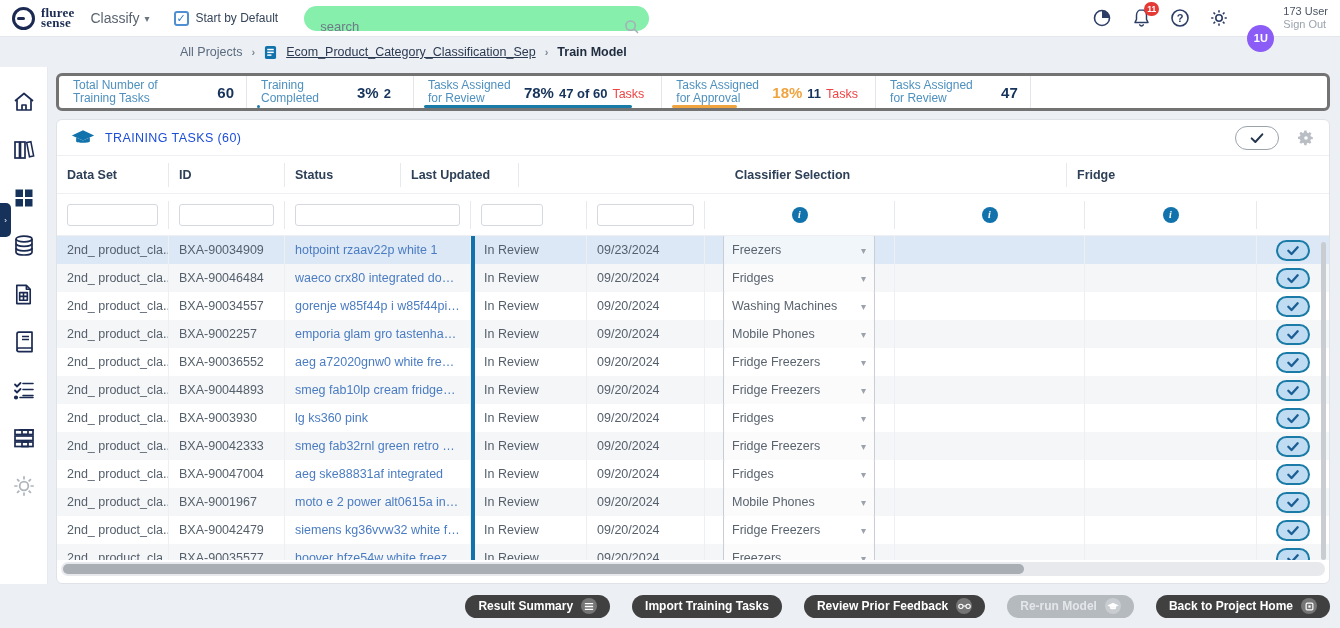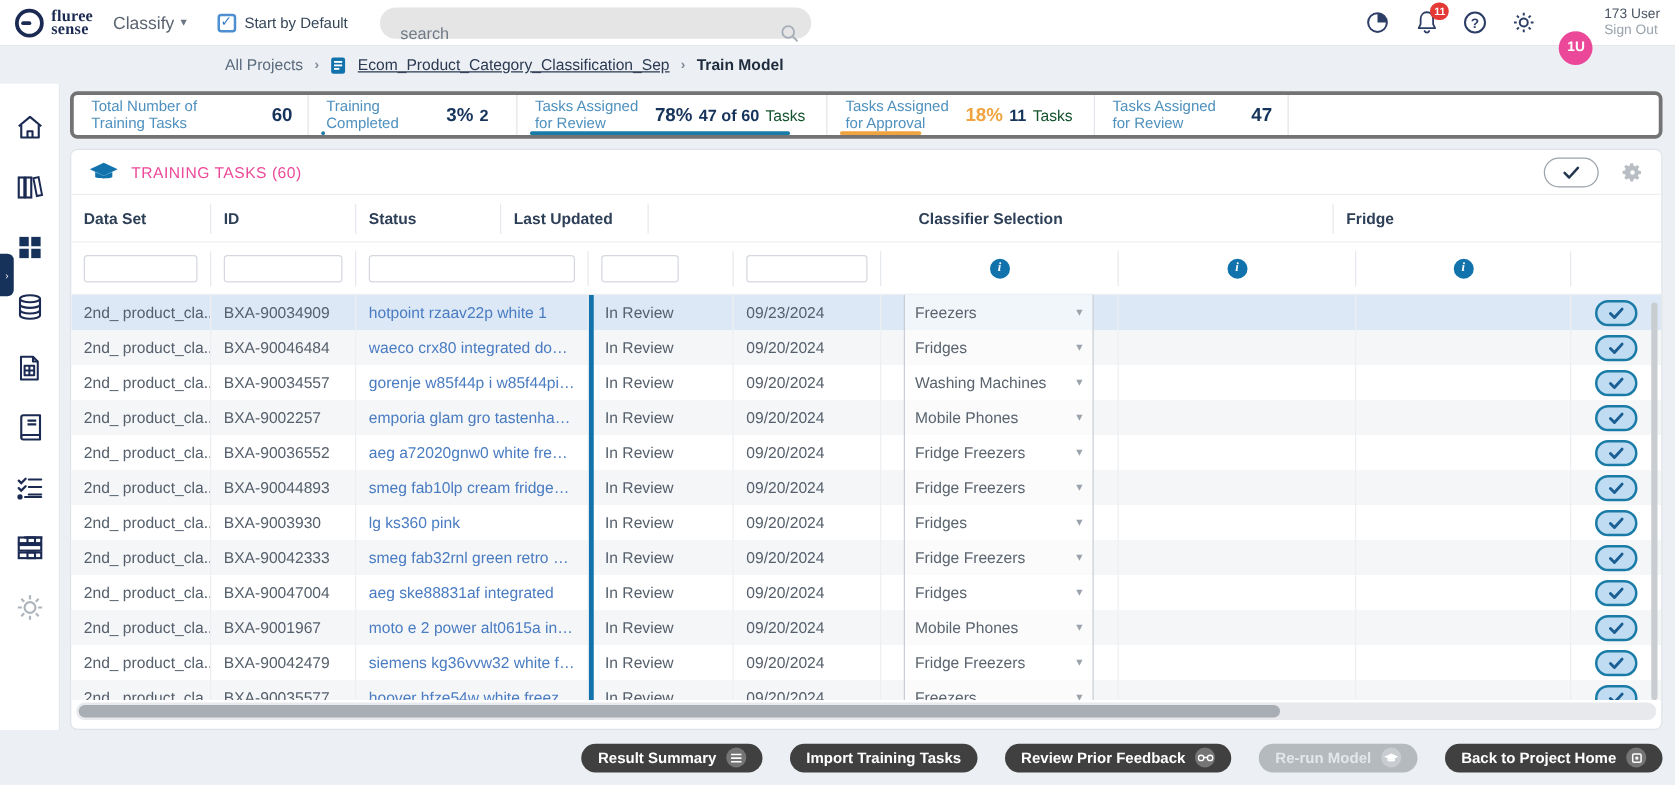--- a/index.html
+++ b/index.html
@@ -10,27 +10,27 @@
   
   .topbar { height:37px; background:#fff; border-bottom:1px solid #E3E6EB; display:flex; align-items:center; padding:0 12px; flex:0 0 auto; }
   .logo { display:flex; align-items:center; gap:6px; }
   .logo-ring { width:23px; height:23px; border:3px solid #1B2A52; border-radius:50%; position:relative; }
   .logo-ring::after { content:""; position:absolute; left:2px; top:7px; width:8px; height:3px; background:#1B2A52; border-radius:2px; }
   .logo-text { line-height:10px; color:#1B2A52; font-weight:bold; font-size:13px; letter-spacing:.2px;font-family:Liberation Serif, serif; }
   .nav-dd { margin-left:16px; font-size:14px; color:#5A6470; display:flex; align-items:center; gap:5px; cursor:pointer; }
   .caret { font-size:10px; color:#6A7582; }
   .chk-wrap { margin-left:24px; display:flex; align-items:center; gap:7px; font-size:12px; color:#35455A; }
   .chkbox { width:15px; height:15px; border:2px solid #4D8FD0; border-radius:3px; background:#fff; color:#2F7BC4; font-size:11px; font-weight:bold; display:flex; align-items:center; justify-content:center; line-height:1; }
-  .search { margin-left:26px; width:345px; height:25px; background:#e5e5e5; border-radius:13px; display:flex; align-items:center; padding:16px 10px 0 16px; }
+  .search { margin-left:26px; width:345px; height:25px; background:#86efac; border-radius:13px; display:flex; align-items:center; padding:16px 10px 0 16px; }
   .search input { flex:1; border:none; outline:none; background:transparent; font-size:13px; color:#3A4A5E; font-family:inherit; }
   .search input::placeholder { color:#6F7A86; }
   .top-icons { margin-left:auto; display:flex; align-items:center; gap:17px; }
   .ticon { width:22px; height:22px; position:relative; display:flex; align-items:center; justify-content:center; cursor:pointer; }
   .badge { position:absolute; top:-5px; right:-7px; background:#E53935; color:#fff; font-size:8.5px; font-weight:bold; min-width:14px; height:14px; border-radius:8px; display:flex; align-items:center; justify-content:center; padding:0 3px; }
-  .avatar { width:27px; height:27px; border-radius:50%; background:#ec4899; color:#fff; font-size:11px; font-weight:bold; display:flex; align-items:center; justify-content:center;margin-top:40px; }
+  .avatar { width:27px; height:27px; border-radius:50%; background:#8b5cf6; color:#fff; font-size:11px; font-weight:bold; display:flex; align-items:center; justify-content:center;margin-top:40px; }
   .user-meta { font-size:11px; line-height:13px; margin-left:-8px; }
   .user-name { color:#4A5563; }
   .sign-out { color:#9AA3AD; cursor:pointer; }
 
   
   .breadcrumb { height:30px; display:flex; align-items:center; gap:9px; padding-left:180px; font-size:12.5px; color:#5A6B7E; flex:0 0 auto; }
   .bc-sep { color:#7C8794; font-weight:bold; font-size:11px; }
   .bc-link { color:#2B3A52; text-decoration:underline; cursor:pointer; }
   .bc-current { color:#1E2C3E; font-weight:bold; }
 
@@ -43,30 +43,30 @@
 
   
   .stats-row { background:#fff; border:3px solid #737373; border-radius:6px; height:38px; display:flex; align-items:stretch; flex:0 0 auto; }
   .stat-cell { position:relative; display:flex; align-items:center; border-right:1px solid #E2E6EA; padding:0 12px 0 14px; }
   .stat-cell .lbl { font-size:12px; line-height:13px; color:#4E90BE; width:96px; }
   .stat-vals { margin-left:auto; display:flex; align-items:baseline; gap:5px; white-space:nowrap; }
   .stat-big { font-size:15px; font-weight:bold; color:#16335B; }
   .stat-pct { font-size:15px; font-weight:bold; color:#16335B; }
   .stat-pct.orange { color:#EFA440; }
   .stat-mid { font-size:13px; font-weight:bold; color:#16335B; }
-  .stat-suf { font-size:12.5px; color:#14532d; }
+  .stat-suf { font-size:12.5px; color:#ef4444; }
   .stat-bar { position:absolute; left:10px; bottom:0; height:3px; background:#1A7BA6; border-radius:2px; }
   .stat-bar.orange { background:#EFA440; }
   .stat-filler { flex:1; border-right:none; }
   .w1{flex:0 0 188px}.w2{flex:0 0 128px}.w3{flex:0 0 216px}.w4{flex:0 0 192px}.w5{flex:0 0 138px}
 
   
   .panel { background:#fff; border:1px solid #DFE3E8; border-radius:6px; margin-top:8px; flex:1; display:flex; flex-direction:column; min-height:0; position:relative; overflow:hidden; }
   .panel-head { height:36px; display:flex; align-items:center; padding:0 14px; border-bottom:1px solid #EDEFF2; flex:0 0 auto; }
-  .panel-title { margin-left:10px; font-size:12.5px; letter-spacing:.4px; color:#ec4899; font-weight:500; }
+  .panel-title { margin-left:10px; font-size:12.5px; letter-spacing:.4px; color:#1d4ed8; font-weight:500; }
   .panel-controls { margin-left:auto; display:flex; align-items:center; gap:18px; }
   .oval-check { width:44px; height:24px; border:1px solid #9AA2AA; border-radius:13px; background:#fff; display:flex; align-items:center; justify-content:center; cursor:pointer; }
 
   .table { flex:1; display:flex; flex-direction:column; min-height:0; font-size:12.5px; }
   .thead { display:flex; height:38px; align-items:center; flex:0 0 auto; border-bottom:1px solid #EDEFF2; }
   .th { font-weight:bold; color:#2E4057; padding:0 10px; border-right:1px solid #E6E9ED; height:24px; display:flex; align-items:center; }
   .th:last-child { border-right:none; }
   .th.center { justify-content:center; }
   .th-name-box { border:2px solid #5B9BD5; border-radius:4px; background:#fff; height:34px; }
   .tfilter { display:flex; height:42px; align-items:center; flex:0 0 auto; border-bottom:1px solid #EDEFF2; }

